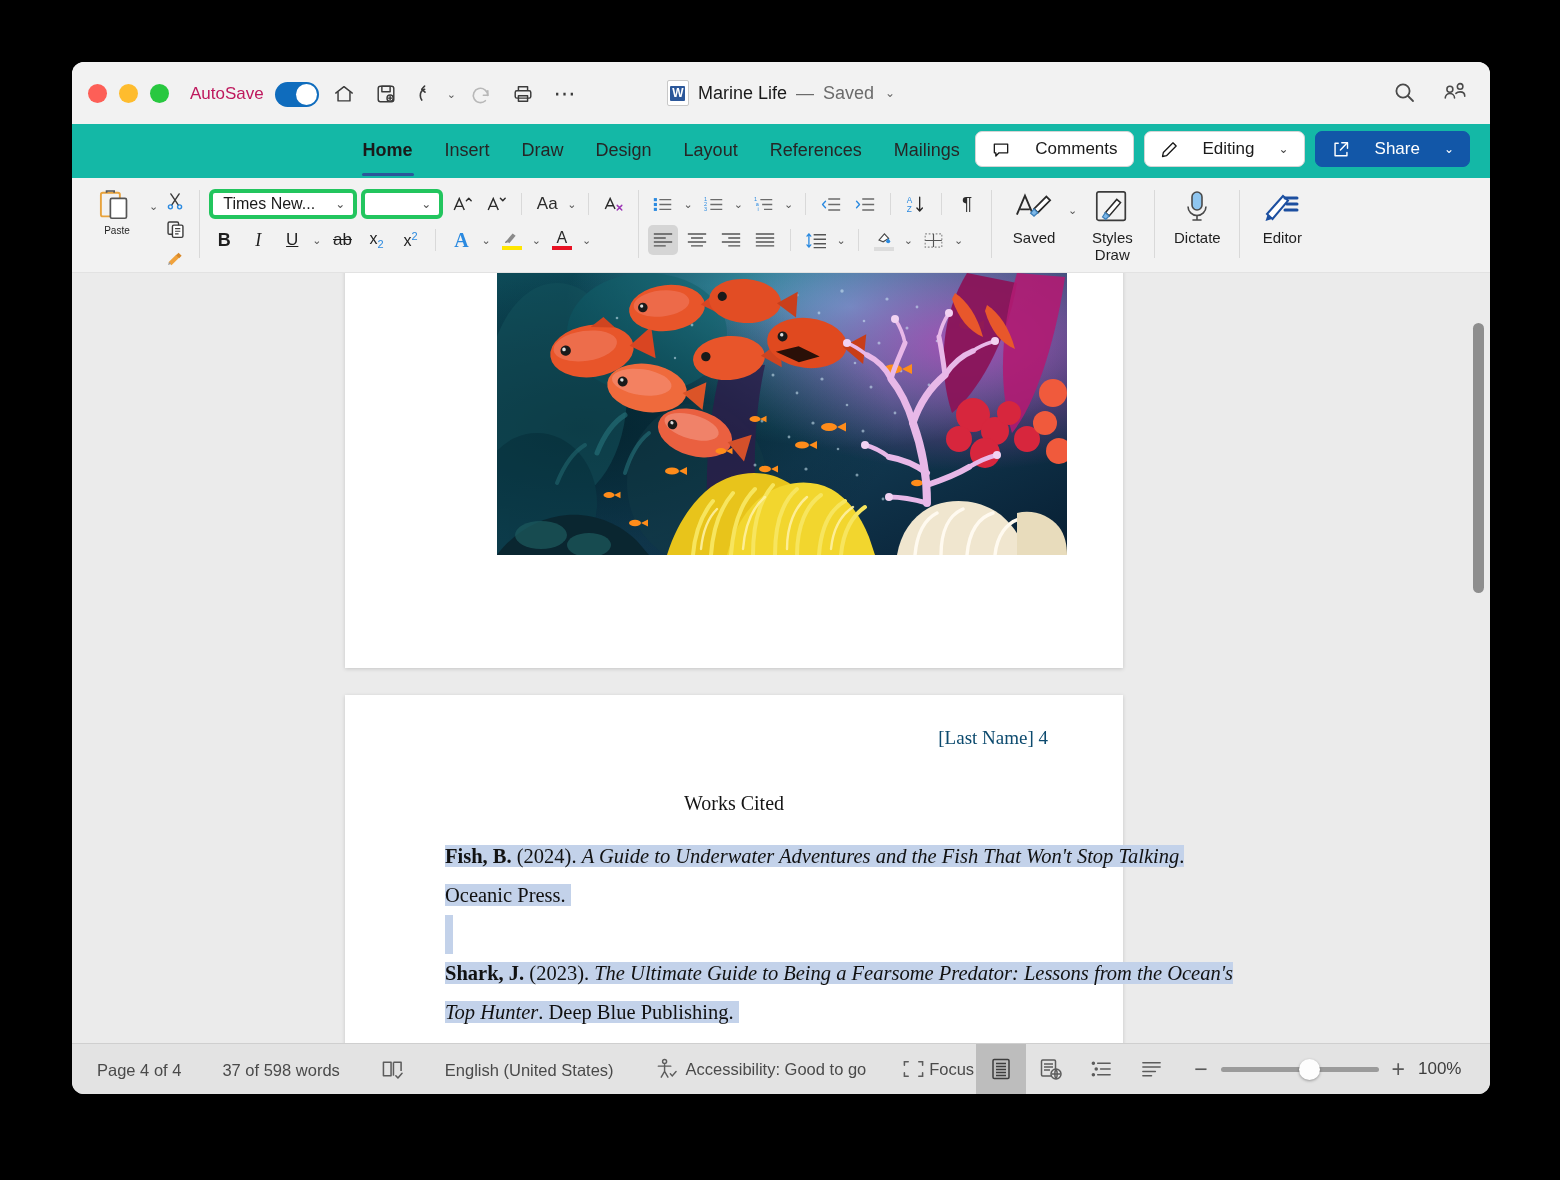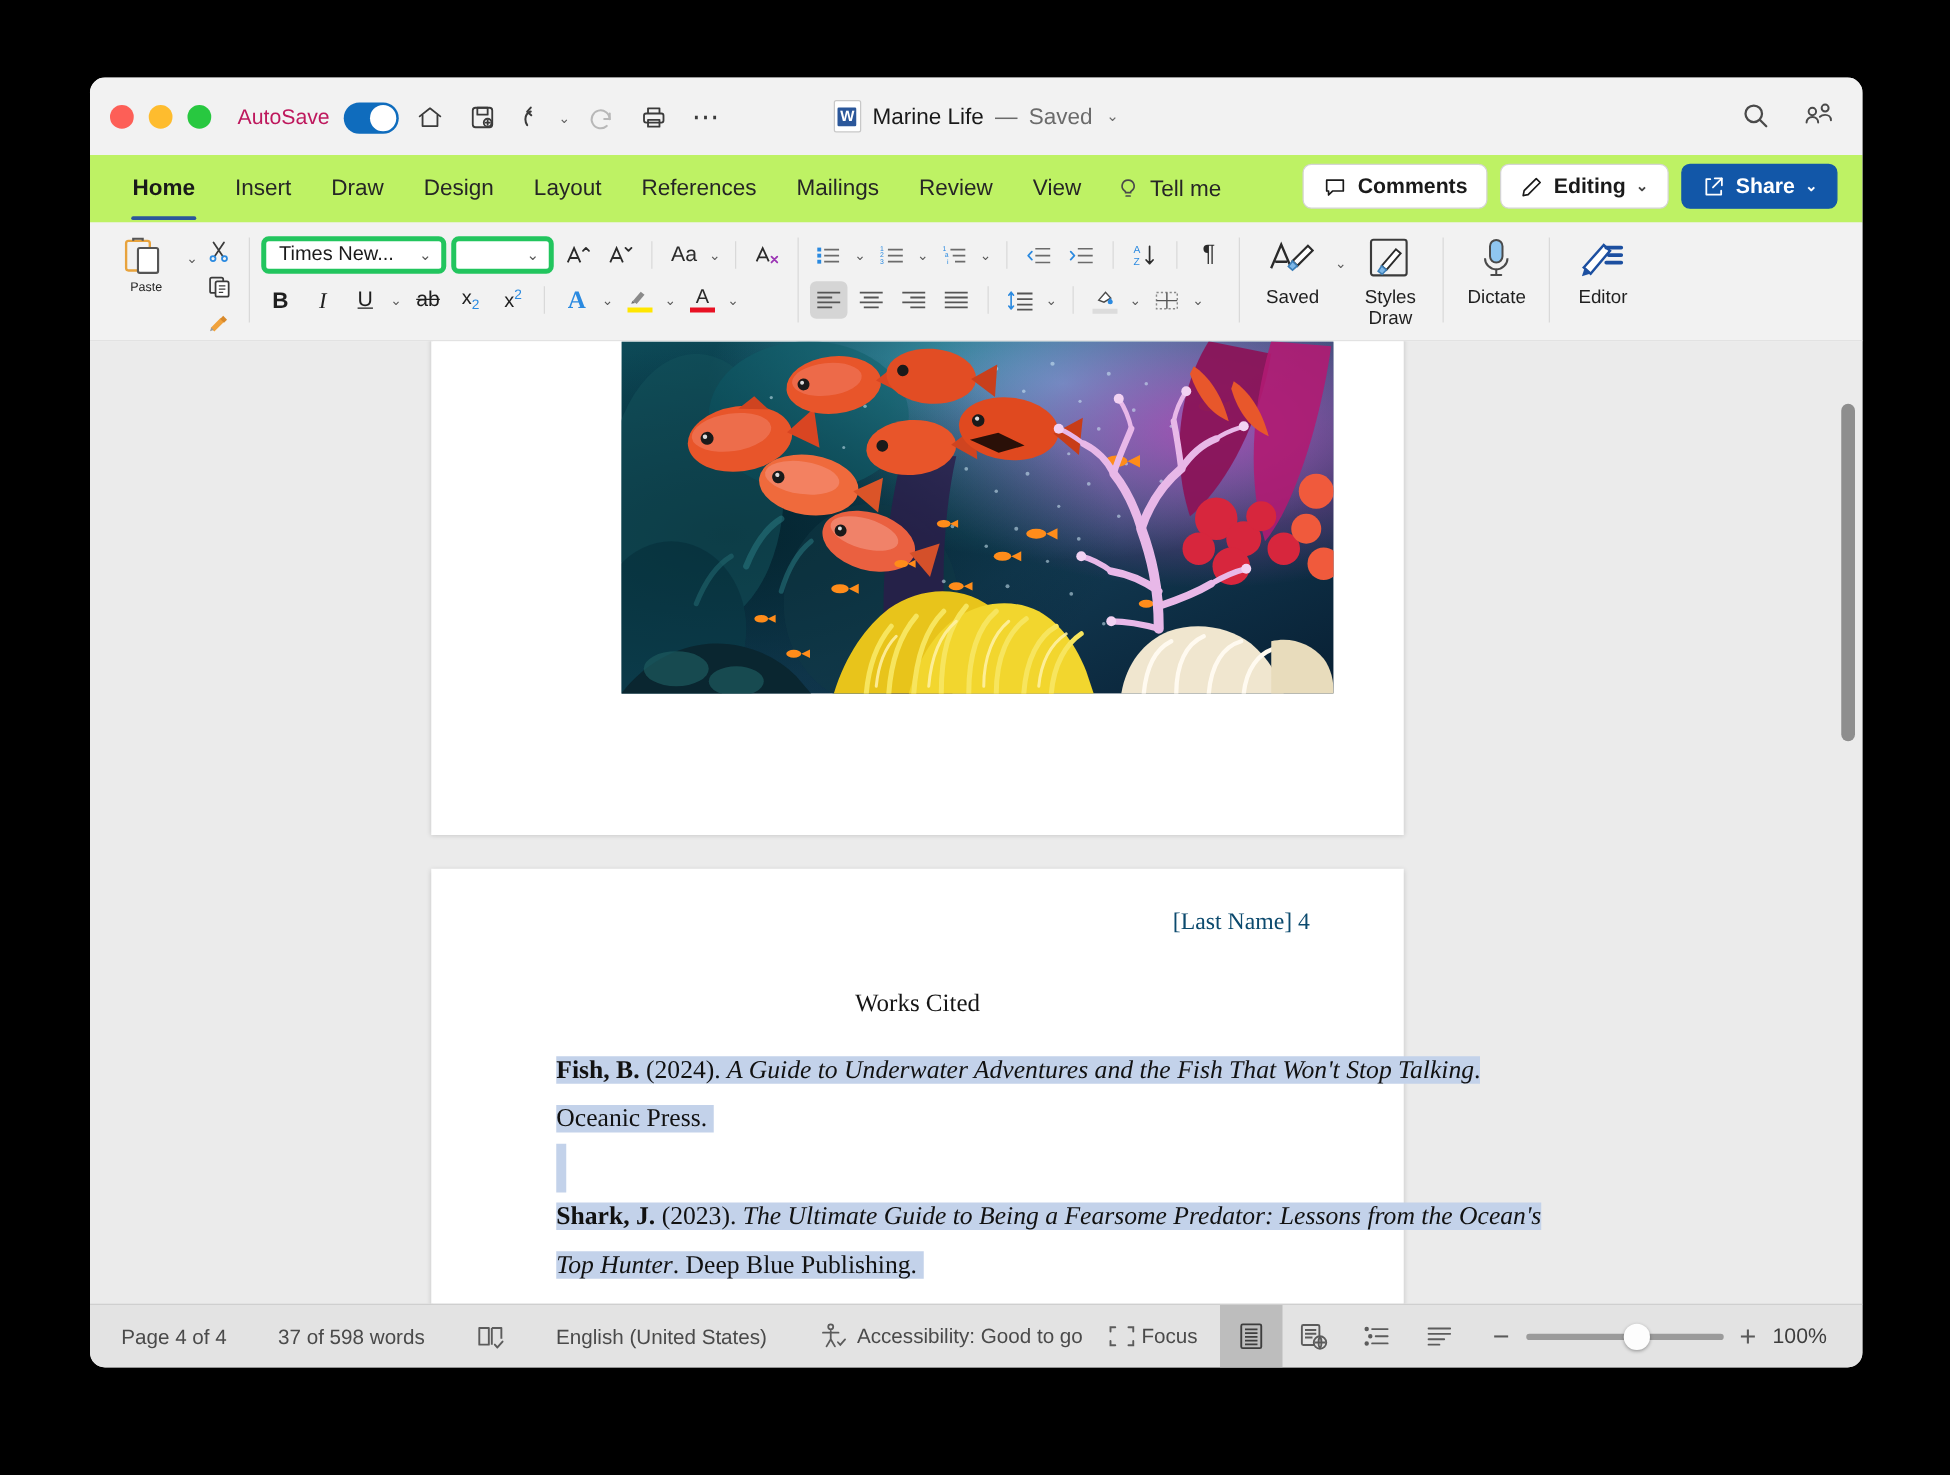--- a/index.html
+++ b/index.html
@@ -90,23 +90,24 @@
 
   .title-right {
     position: absolute; top: 18px; right: 22px;
     display: flex; align-items: center; gap: 26px;
   }
 
   
   .tabbar {
     position: relative;
     height: 54px;
-    background: #bef264;
+    background: #14b8a6;
     display: flex; align-items: center;
     padding-left: 18px;
+    justify-content: center;
   }
   .tab {
     font-size: 18px; color: #262626;
     padding: 4px 16px 6px 16px;
     position: relative; cursor: default;
   }
   .tab.active { font-weight: bold; color: #1a1a1a; }
   .tab.active::after {
     content: ""; position: absolute;
     left: 15px; right: 15px; bottom: -9px; height: 3px;
@@ -115,25 +116,25 @@
   .tellme {
     display: flex; align-items: center; gap: 8px;
     font-size: 18px; color: #262626;
     padding-left: 12px;
   }
   .tab-actions {
     position: absolute; right: 20px; top: 7px;
     display: flex; align-items: center; gap: 10px;
   }
   .pill {
-    display: flex; align-items: center; gap: 8px;
+    display: flex; align-items: center; gap: 24px;
     height: 36px; padding: 0 15px;
     border-radius: 7px; background: #fff;
     border: 1px solid #d4d4d4;
-    font-size: 17px; color: #1a1a1a; font-weight: 700;
+    font-size: 17px; color: #1a1a1a; font-weight: 400;
   }
   .pill.share {
     background: #1257a8; border-color: #1257a8; color: #fff;
   }
 
   
   .ribbon {
     position: relative;
     height: 95px;
     background: #f2f2f2;
@@ -262,21 +263,21 @@
     width: 158px; height: 5px; background: #9b9b9b; border-radius: 3px;
     position: relative;
   }
   .zknob {
     position: absolute; left: 78px; top: -8px;
     width: 21px; height: 21px; border-radius: 50%;
     background: #fdfdfd; box-shadow: 0 1px 3px rgba(0,0,0,0.35);
   }
   .zminus, .zplus { font-size: 23px; color: #5a5a5a; line-height: 1; }
   .zval { font-size: 17px; color: #3d3d3d; min-width: 50px; }
-  .sb-focus { display: flex; align-items: center; gap: 4px; padding-right: 18px; }
+  .sb-focus { display: flex; align-items: center; gap: 4px; padding-right: 2px; }
 </style>
 </head>
 <body>
 
 <div id="word-window">
 
   <div class="titlebar">
 
     <div class="traffic">
       <div class="tl red"></div>

